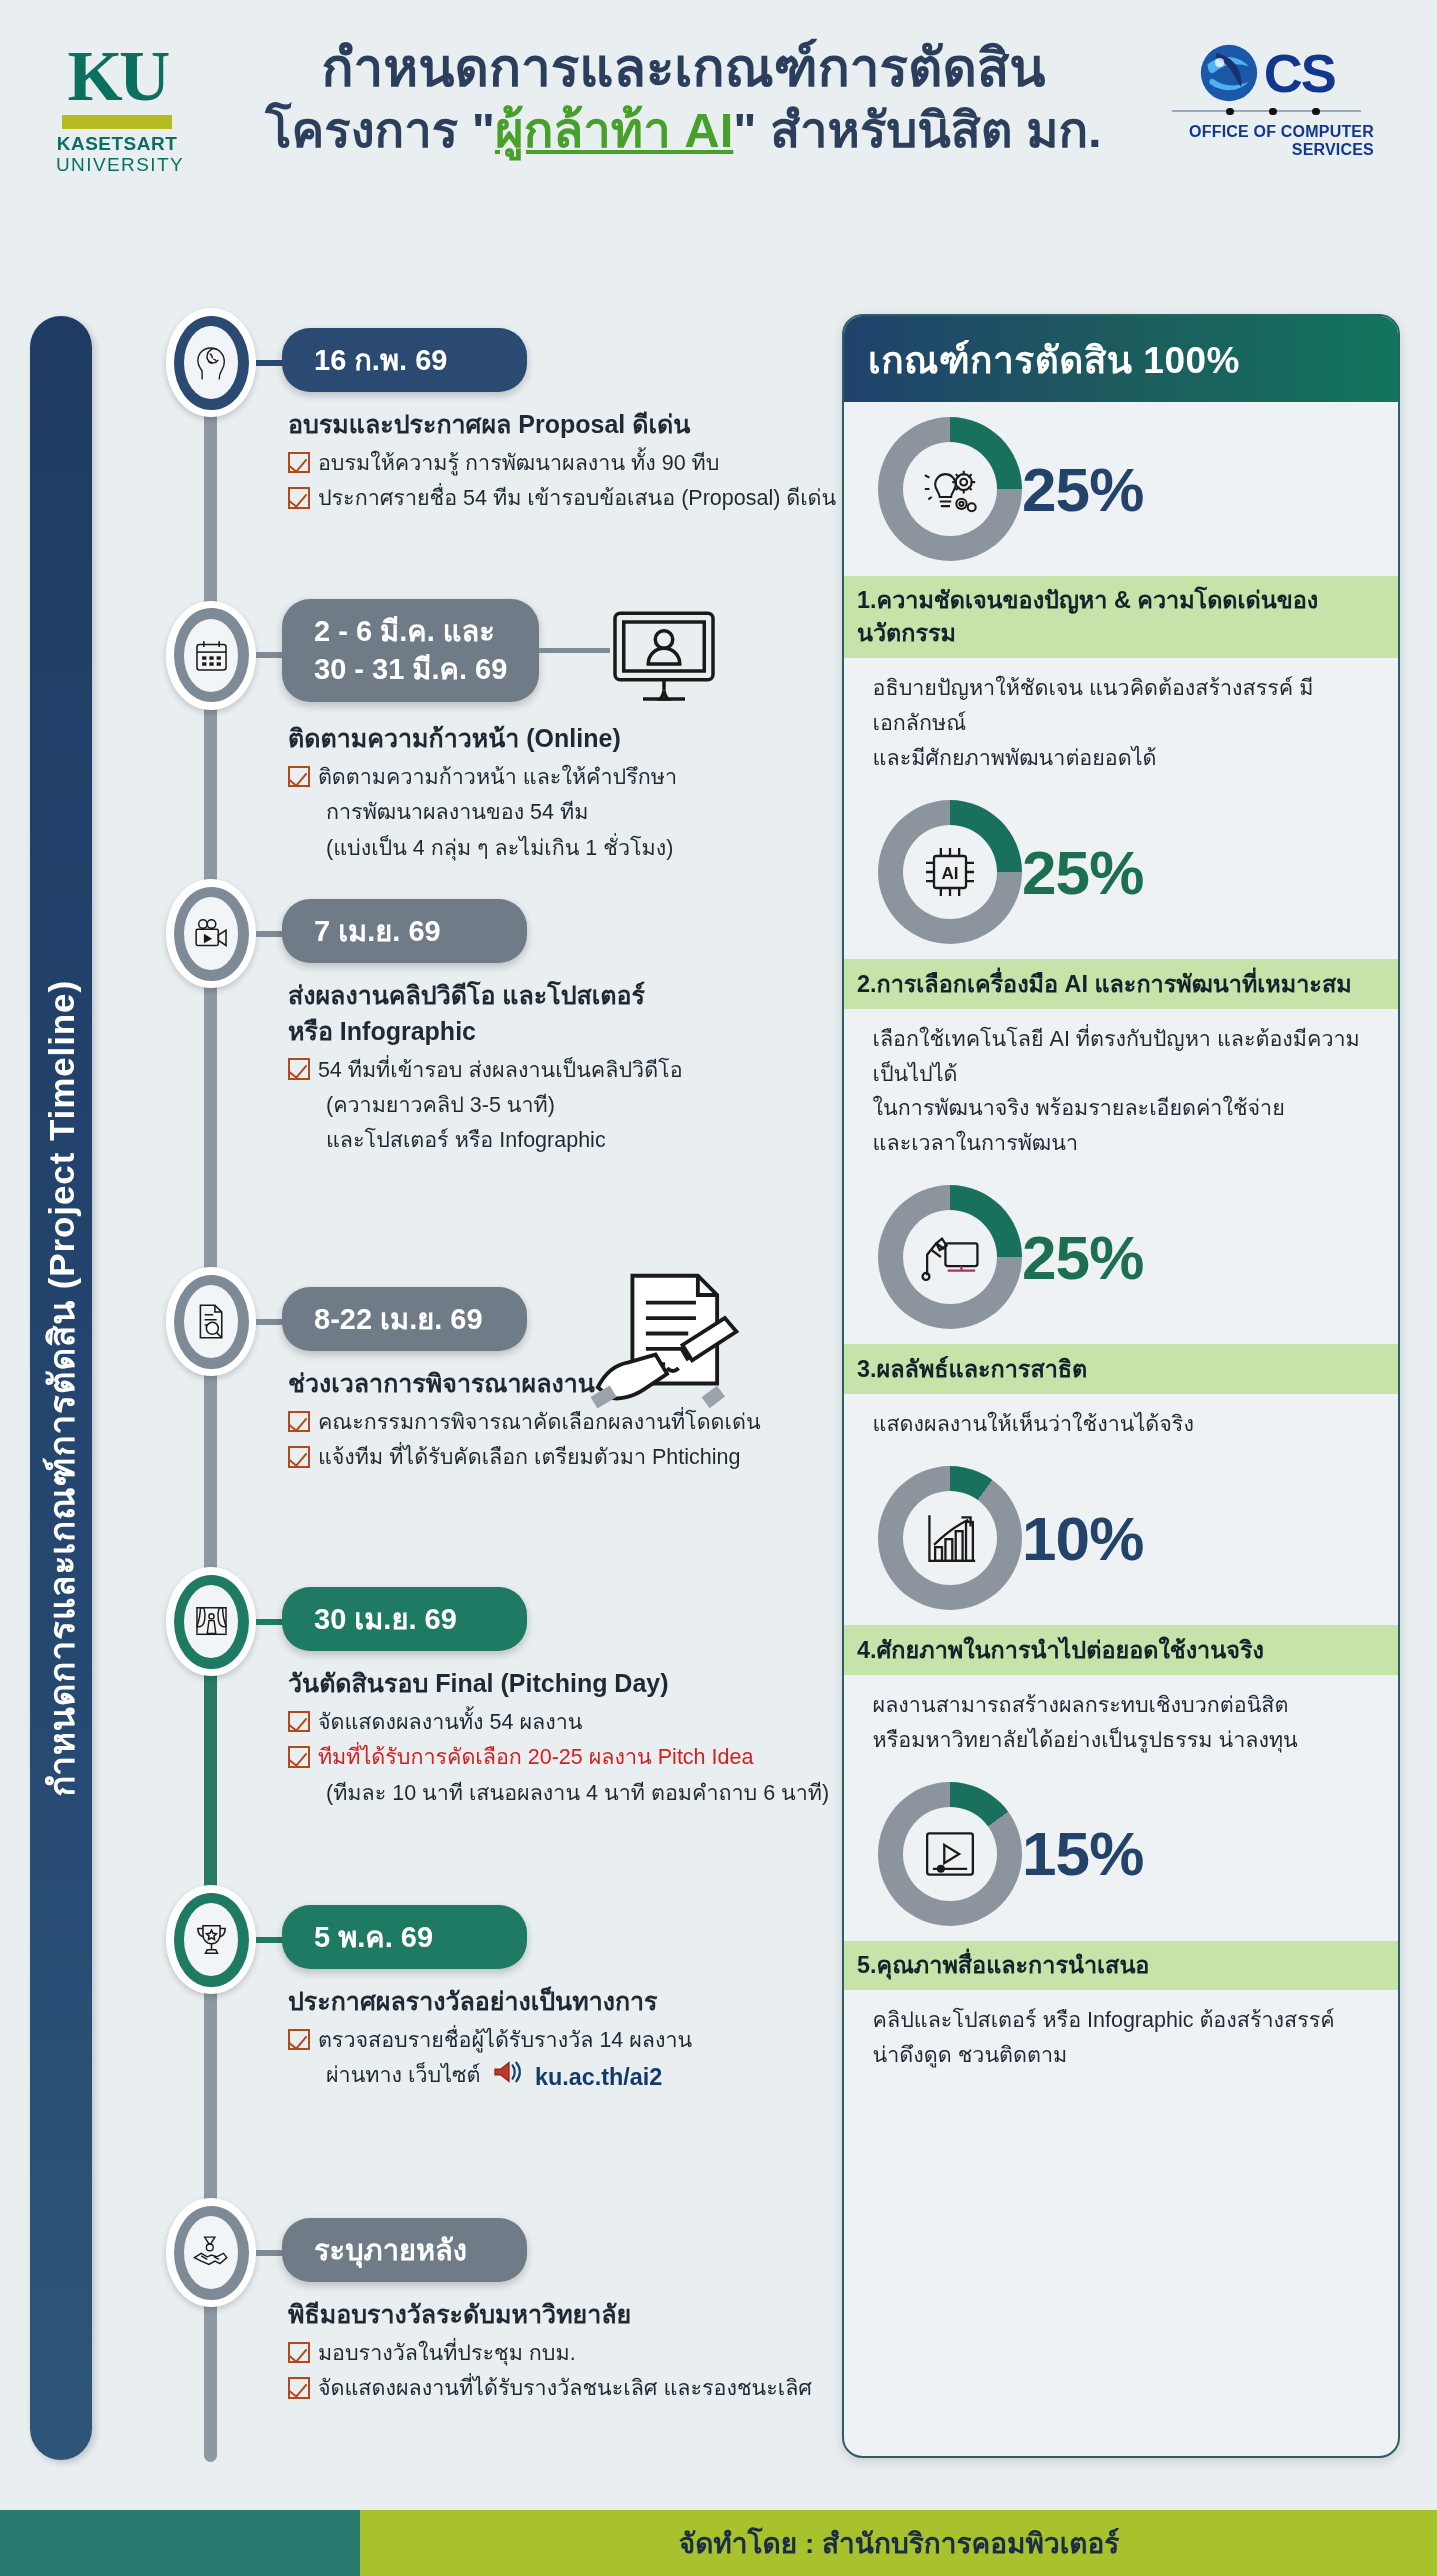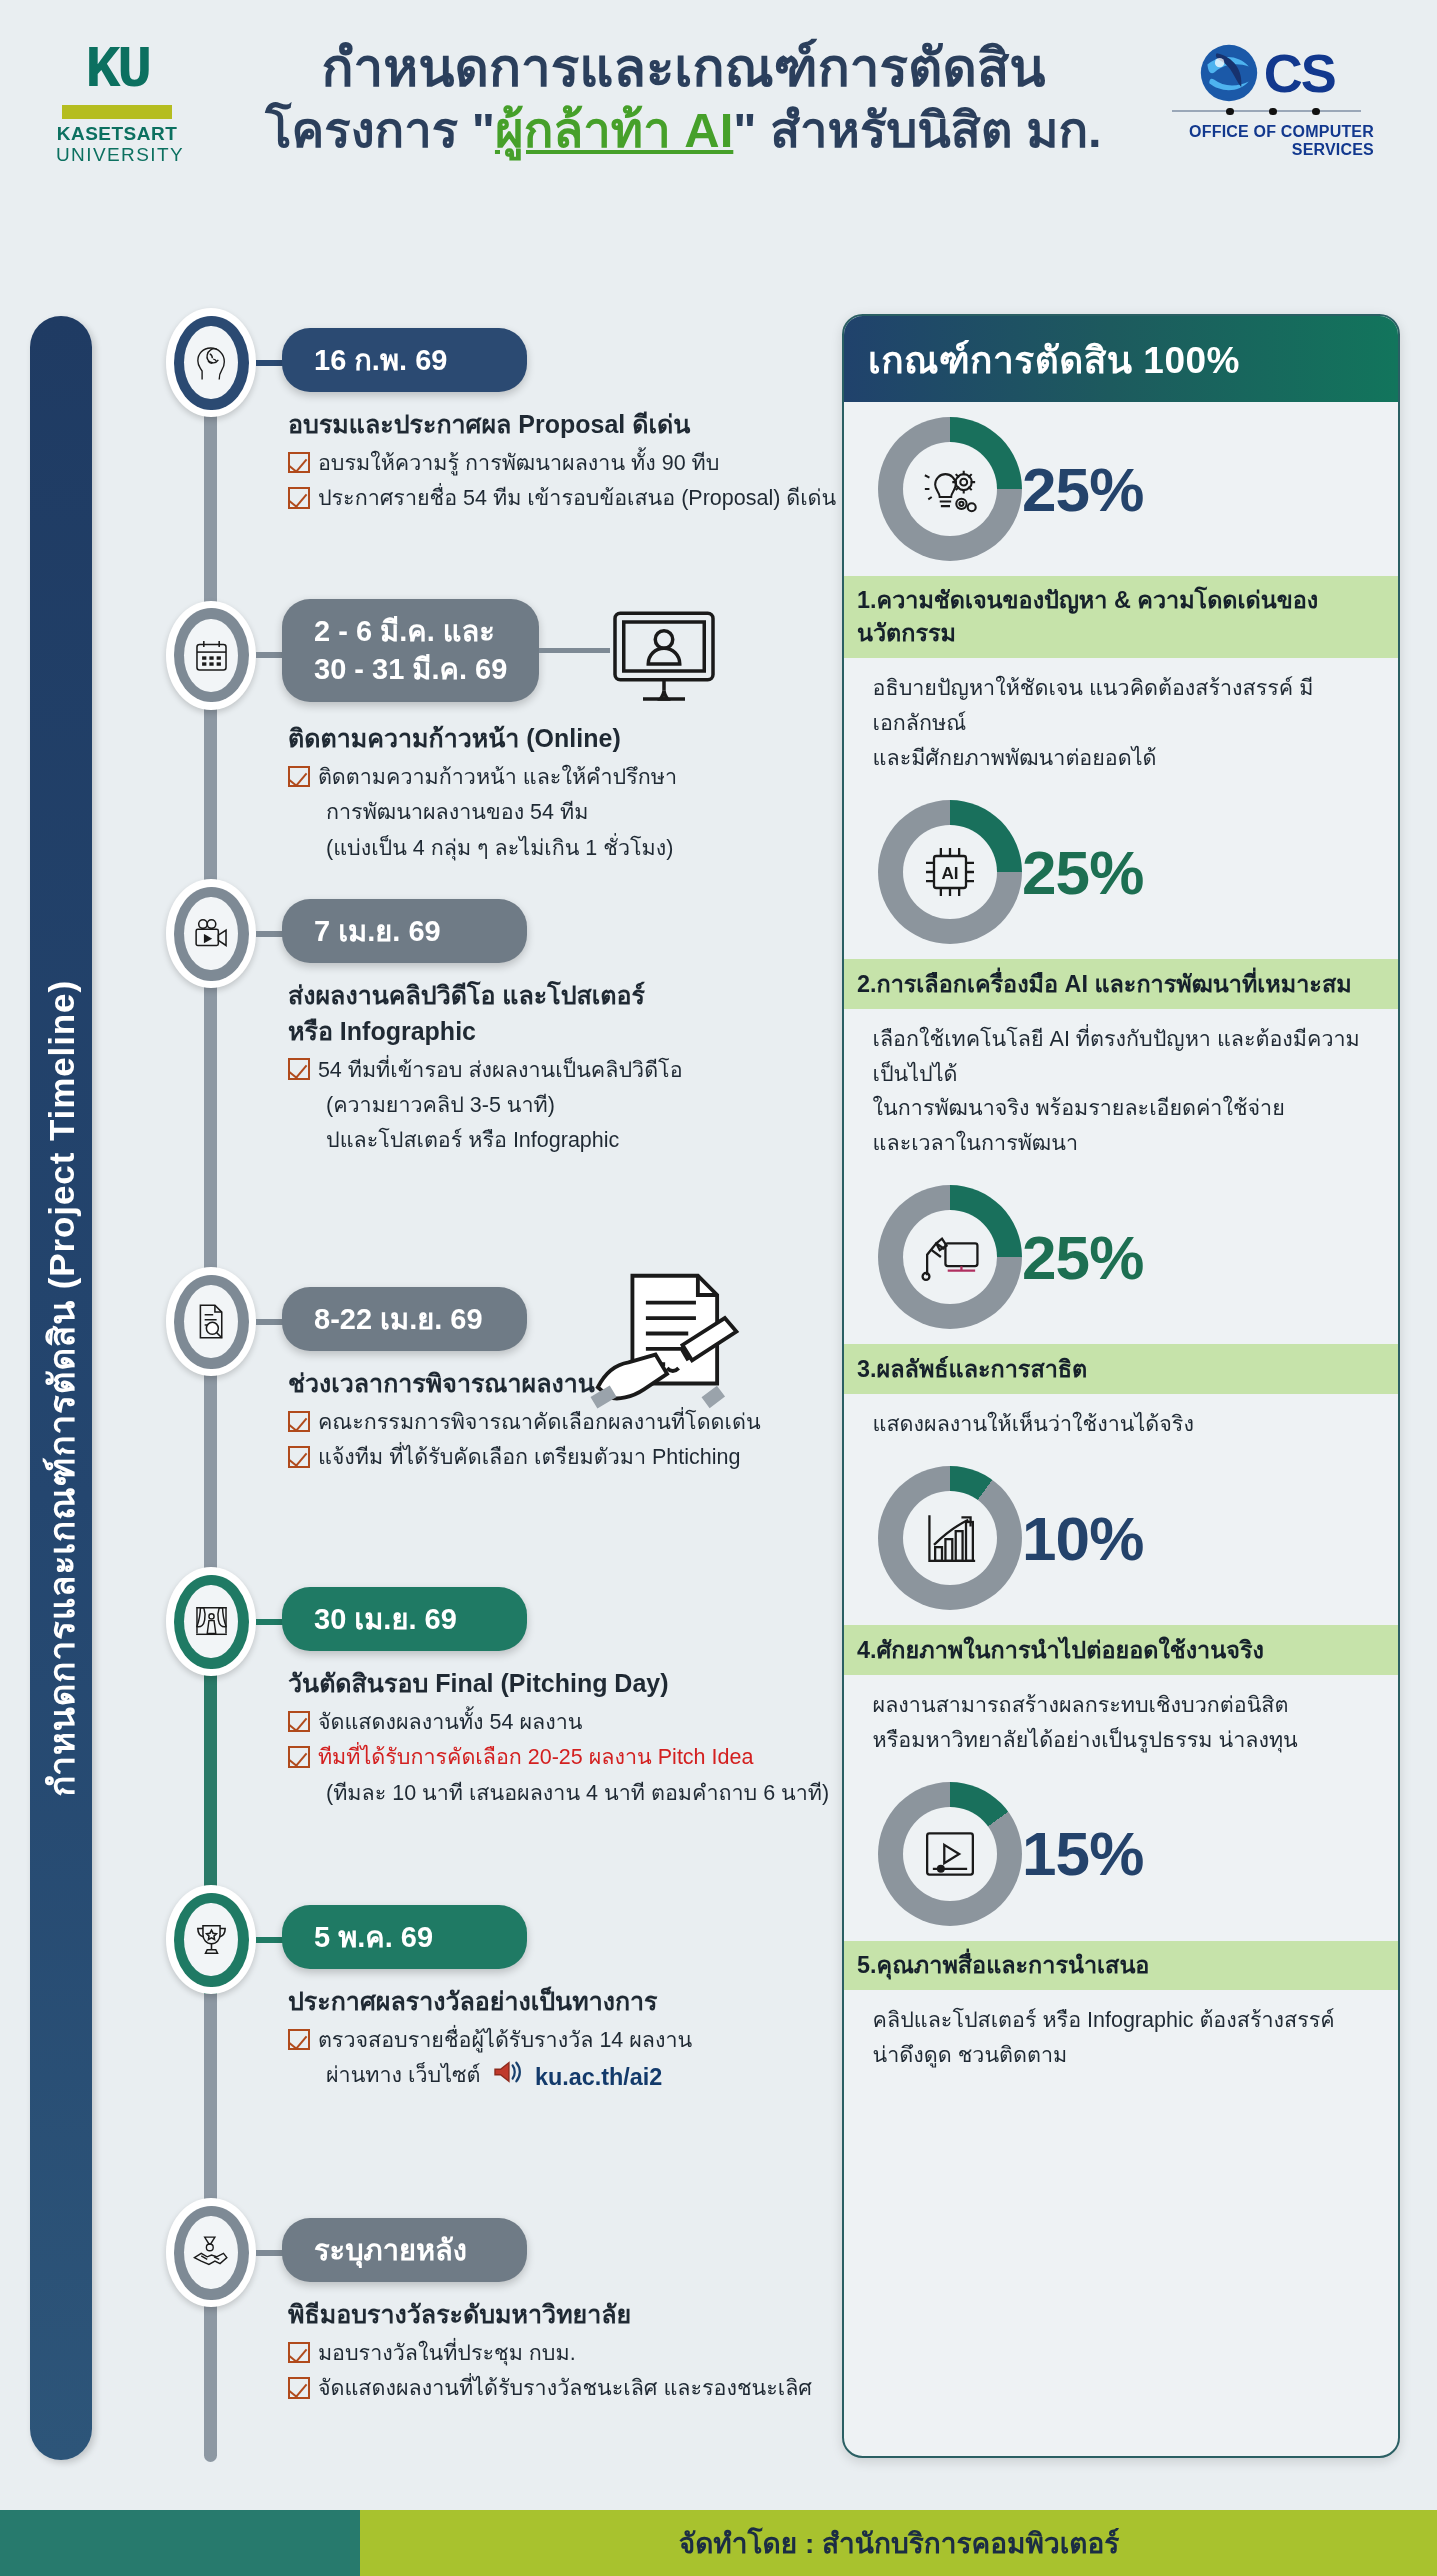--- a/index.html
+++ b/index.html
@@ -6,22 +6,22 @@
   body {
     width:1438px; height:2576px;
     background:#e9eef1;
     font-family:"Liberation Sans", sans-serif;
     overflow:hidden;
     position:relative;
   }
   
   #header { position:absolute; left:0; top:0; width:1438px; height:281px; }
   .ku-logo { position:absolute; left:56px; top:47px; width:122px; text-align:center; }
-  .ku-mark { font-size:59px; font-weight:bold; color:#0c7060; line-height:0.82;
-             letter-spacing:-3.7px; font-family:Liberation Mono, monospace; }
+  .ku-mark { font-size:71px; font-weight:bold; color:#0c7060; line-height:0.82;
+             letter-spacing:-3.7px; font-family:Liberation Serif, serif; }
   .ku-rule { width:110px; height:14px; background:#b5bd20; margin:9.4px auto 5.6px; }
   .ku-name1 { font-size:19px; font-weight:bold; color:#0c7060; letter-spacing:0.5px; line-height:1.05;}
   .ku-name2 { font-size:19px; color:#0c7060; letter-spacing:1.4px; line-height:1.15;}
 
   #title-block { position:absolute; left:234px; top:37px; width:899px; text-align:center; }
   .t-line1 { font-size:53px; font-weight:bold; color:#2b3f5c; letter-spacing:0px; line-height:1.18;}
   .t-line2 { font-size:49px; font-weight:bold; color:#2b3f5c; line-height:1.25; }
   .t-accent { color:#46a02a;text-decoration:underline; }
 
   .ocs-logo { position:absolute; left:1159px; top:42px; width:215px; text-align:right; }
@@ -301,21 +301,21 @@
         </div>
         <ul class="tl-bullets">
           <li>
             <span class="chk"></span>
             <span>54 ทีมที่เข้ารอบ ส่งผลงานเป็นคลิปวิดีโอ</span>
           </li>
           <li class="plain">
             <span>(ความยาวคลิป 3-5 นาที)</span>
           </li>
           <li class="plain">
-            <span>ปและโปสเตอร์ หรือ Infographic</span>
+            <span>และโปสเตอร์ หรือ Infographic</span>
           </li>
         </ul>
       </div>
     </div>
     <div class="tl-item" style="top: 1287px;">
       <div class="node grey" style="top: -19.7px;">
         <div class="node-inner">
           <div class="node-core">
             <svg viewBox="0 0 48 48" fill="none" stroke="#1a1a1a" stroke-width="1.8">
               <path d="M11 5h17l8 8v30H11z"></path>

